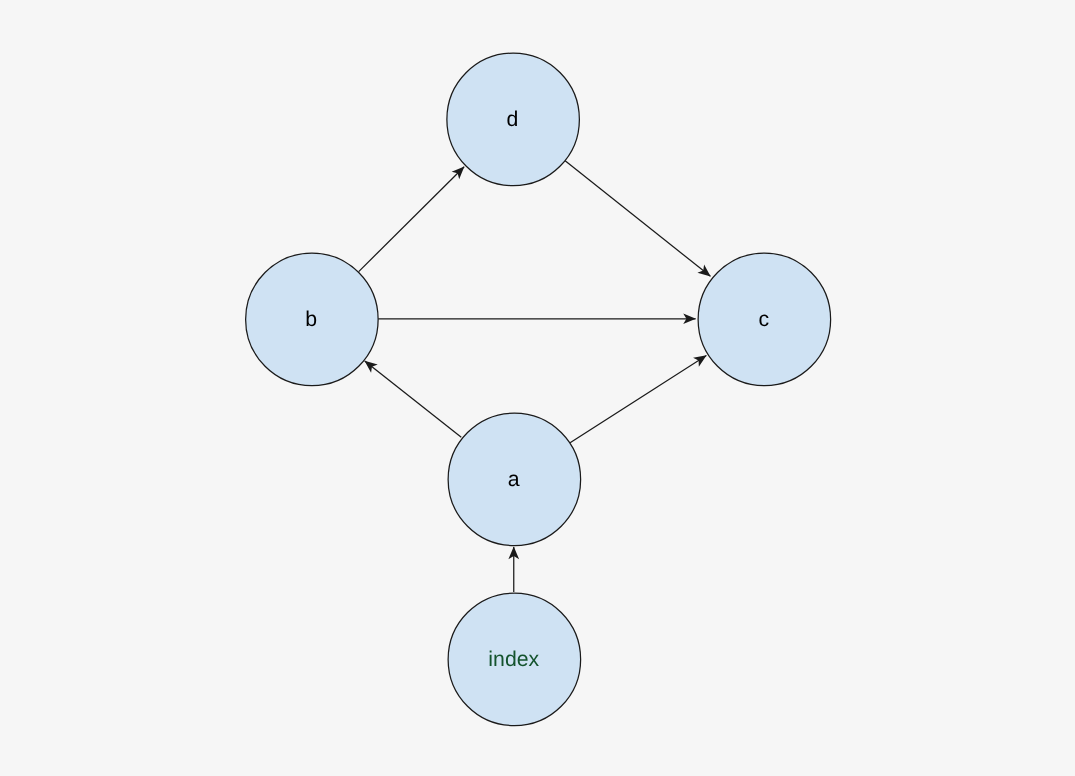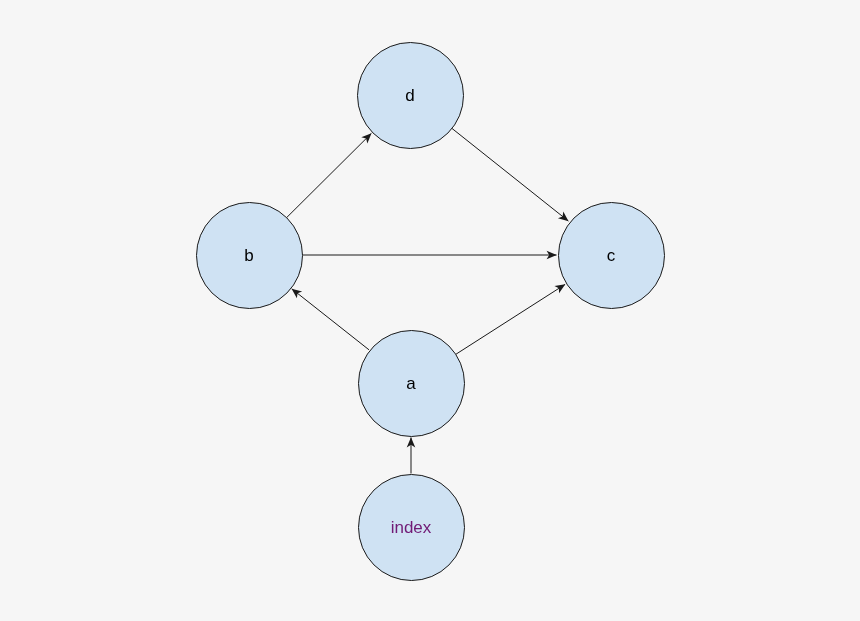--- a/index.html
+++ b/index.html
@@ -67,16 +67,16 @@
       <div class="graph-node" style="width: 107px; height: 107px; left: 195.5px; top: 201.5px; background: rgb(207, 226, 243); border: 1px solid rgb(26, 26, 26);">
         <span class="node-label" style="color: rgb(0, 0, 0);">b</span>
       </div>
       <div class="graph-node" style="width: 107px; height: 107px; left: 557.5px; top: 201.5px; background: rgb(207, 226, 243); border: 1px solid rgb(26, 26, 26);">
         <span class="node-label" style="color: rgb(0, 0, 0);">c</span>
       </div>
       <div class="graph-node" style="width: 107px; height: 107px; left: 357.5px; top: 329.5px; background: rgb(207, 226, 243); border: 1px solid rgb(26, 26, 26);">
         <span class="node-label" style="color: rgb(0, 0, 0);">a</span>
       </div>
       <div class="graph-node" style="width: 107px; height: 107px; left: 357.5px; top: 473.5px; background: rgb(207, 226, 243); border: 1px solid rgb(26, 26, 26);">
-        <span class="node-label" style="color: #701a75;">index</span>
+        <span class="node-label" style="color: #14532d;">index</span>
       </div>
     </div>
 </div>
 
 </body></html>

